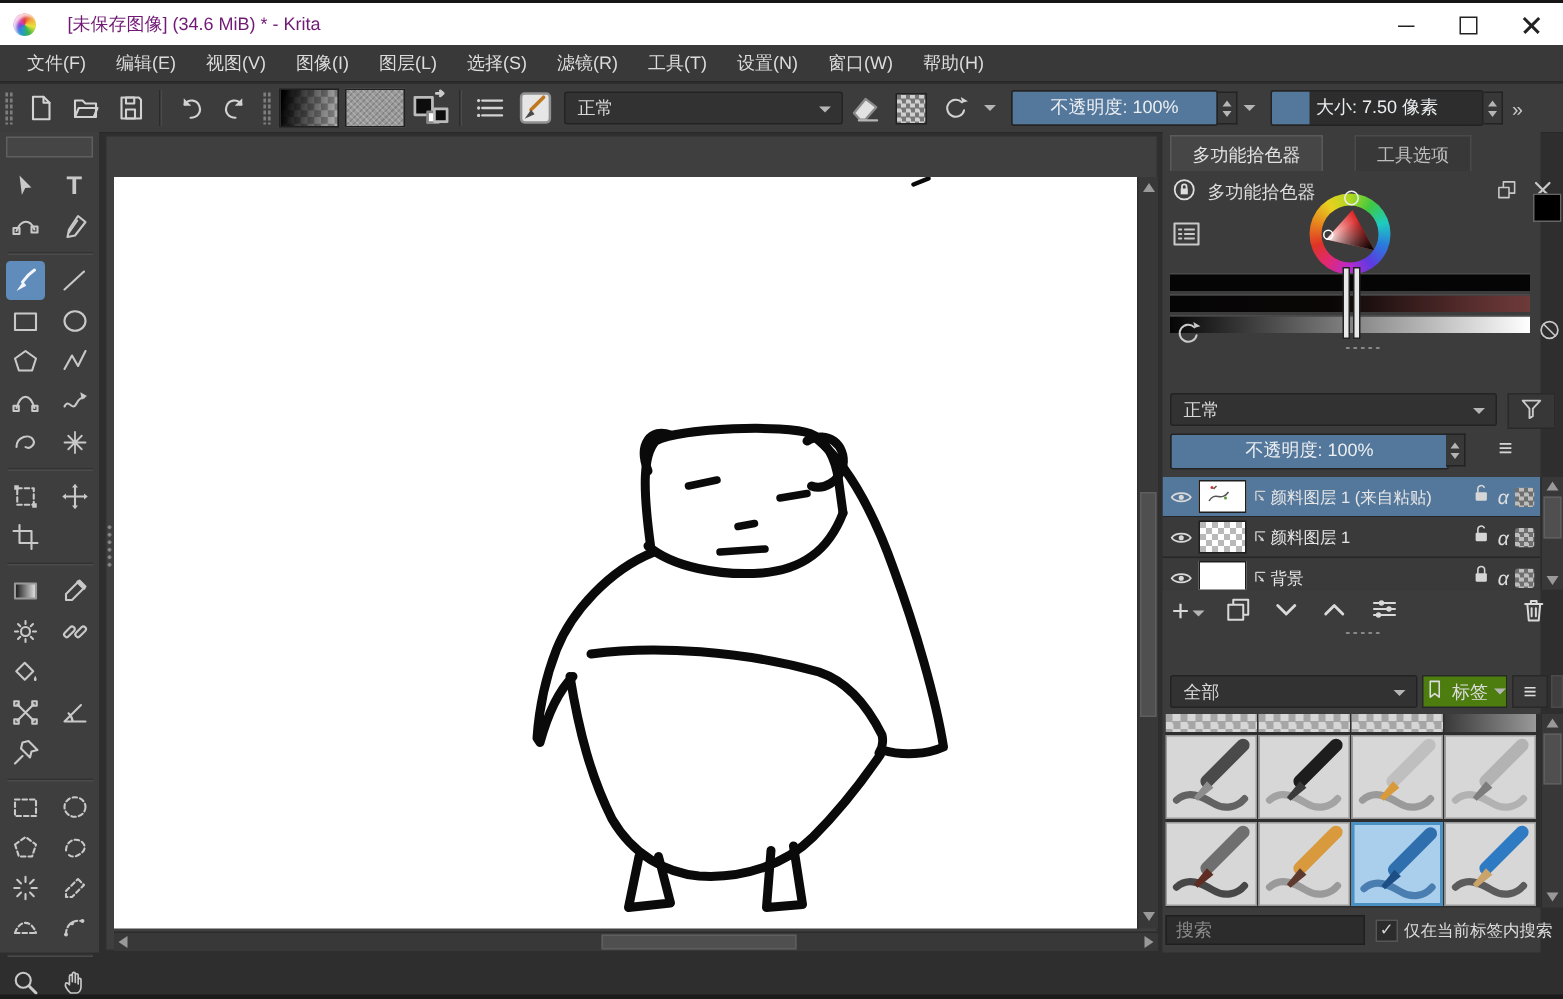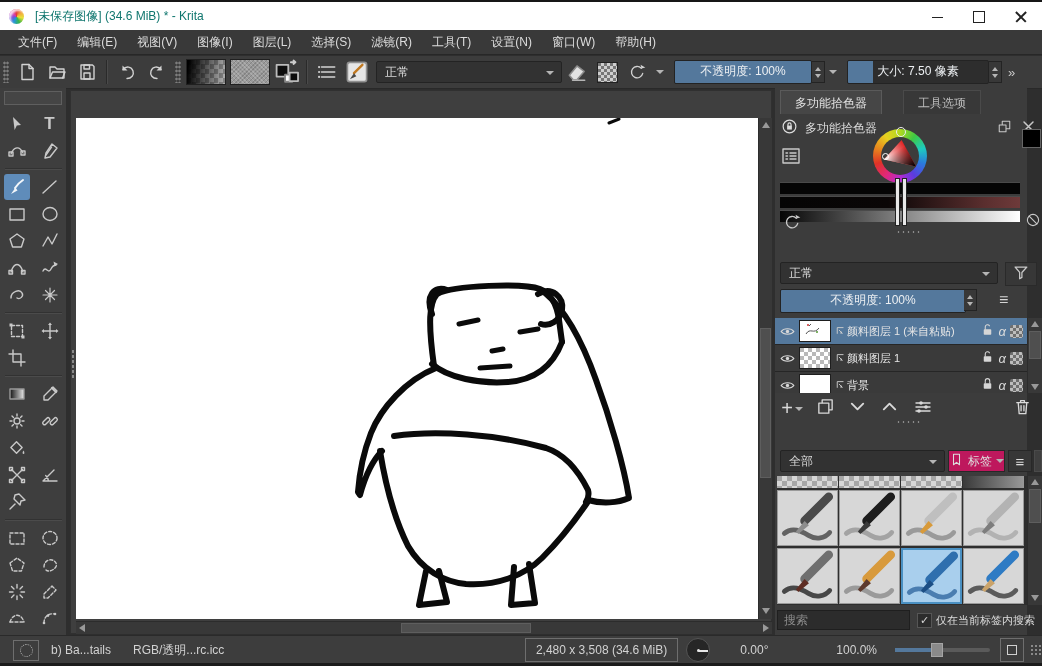--- a/index.html
+++ b/index.html
@@ -6,21 +6,21 @@
     font-family:"Liberation Sans","DejaVu Sans",sans-serif;-webkit-font-smoothing:antialiased;}
   .abs{position:absolute;}
   #app{position:relative;width:1042px;height:666px;background:#2e2e2e;}
 
   
   #titlebar{left:0;top:0;width:1042px;height:28px;background:#ffffff;border-top:2px solid #161616;
     display:flex;align-items:center;}
   #titlebar .logo{width:15px;height:15px;border-radius:50%;margin-left:9px;
     background:conic-gradient(#e23a3a,#f2a53a,#e8e23a,#39b54a,#2196d8,#7a4fd8,#d83ab0,#e23a3a);
     box-shadow:inset 2px 2px 2px rgba(255,255,255,.8);}
-  #titlebar .ttl{margin-left:11px;font-size:12px;color:#0f766e;}
+  #titlebar .ttl{margin-left:21px;font-size:12px;color:#701a75;}
   .wbtn{width:42px;height:26px;display:flex;align-items:center;justify-content:center;}
   .wbtns{position:absolute;right:0;top:2px;display:flex;}
   .glyph-min{width:11px;height:0;border-top:1.5px solid #222;}
   .glyph-max{width:10px;height:10px;border:1.5px solid #222;}
   .glyph-x{position:relative;width:12px;height:12px;}
   .glyph-x::before,.glyph-x::after{content:"";position:absolute;left:-1px;top:5px;width:14px;height:1.5px;background:#222;}
   .glyph-x::before{transform:rotate(45deg);} .glyph-x::after{transform:rotate(-45deg);}
 
   
   #menubar{left:0;top:30px;width:1042px;height:25px;background:#393939;border-bottom:1px solid #272727;
@@ -148,21 +148,21 @@
   .alpha-g{font-size:13px;color:#dedede;font-style:italic;}
   .mini-checker{width:13px;height:13px;background:repeating-conic-gradient(#bdbdbd 0% 25%,#6f6f6f 0% 50%);background-size:6px 6px;border-radius:2px;}
   #layer-scroll{position:absolute;left:252px;top:82px;width:15px;height:75px;background:#383838;border-left:1px solid #2c2c2c;box-sizing:border-box;}
   #layer-buttons{position:absolute;left:0;top:160px;width:267px;height:25px;display:flex;align-items:center;color:#d9d9d9;}
   #layer-buttons .lb{display:flex;align-items:center;justify-content:center;}
 
   
   #dock-brush{top:339px;height:208px;}
   #dock-brush .dheader{padding:2px 6px;}
   #brush-filter-dd{position:absolute;left:5px;top:23px;width:165px;}
-  #brush-tag-btn{position:absolute;left:173px;top:23px;width:57px;height:22px;border:1px solid #282828;background:#be185d;
+  #brush-tag-btn{position:absolute;left:173px;top:23px;width:57px;height:22px;border:1px solid #282828;background:#4d7c0f;
     display:flex;align-items:center;justify-content:space-between;gap:4px;color:#dddddd;font-size:12px;box-sizing:border-box;}
   #brush-menu-btn{position:absolute;left:233px;top:23px;width:24px;height:22px;border:1px solid #282828;background:#373737;
     display:flex;align-items:center;justify-content:center;color:#dcdcdc;font-size:15px;box-sizing:border-box;}
   #brush-view-btn{position:absolute;left:259px;top:23px;width:8px;height:22px;border:1px solid #4a4a4a;background:#3f3f3f;box-sizing:border-box;}
   #brush-grid{position:absolute;left:2px;top:49px;width:250px;height:129px;overflow:hidden;background:#2e2e2e;}
   .bcell-top{position:absolute;top:0;height:12px;width:61px;
     background:repeating-conic-gradient(#d6d6d6 0% 25%,#a6a6a6 0% 50%);background-size:10px 10px;}
   .bcell{position:absolute;width:61px;height:56px;background:#d7d7d7;box-sizing:border-box;border:1px solid #9a9a9a;}
   .bcell.selected{background:#a9cfed;border:2px solid #4a90c2;}
   #brush-scroll{position:absolute;left:252px;top:49px;width:15px;height:129px;background:#383838;border-left:1px solid #2c2c2c;box-sizing:border-box;}
@@ -864,34 +864,14 @@
         <div class="arr up" style="left:3px;top:3px;"></div>
         <div class="sb-thumb" style="left:1px;top:13px;width:12px;height:34px;"></div>
         <div class="arr down" style="left:3px;top:119px;"></div>
       </div>
       <input id="brush-search" placeholder="搜索" style="">
       <div id="brush-checkbox">✓</div>
       <div id="brush-checkbox-label">仅在当前标签内搜索</div>
     </div>
   </div>
 
-  <div id="statusbar" class="abs">
-    <div id="status-selicon">
-        <div class="dc"></div>
-      </div>
-    <div style="margin-left:12px;">b) Ba...tails</div>
-    <div style="margin-left:22px;">RGB/透明...rc.icc</div>
-    <div style="flex:1;"></div>
-    <div id="status-dims">2,480 x 3,508 (34.6 MiB)</div>
-    <div id="status-dial" style="margin-left:8px;"></div>
-    <div style="margin-left:30px;width:50px;">0.00°</div>
-    <div style="margin-left:46px;">100.0%</div>
-    <div id="zoom-slider" style="margin-left:18px;">
-      <div class="zfill"></div>
-      <div class="zhandle"></div>
-    </div>
-    <div id="status-iconbtn" style="margin-left:10px;">
-        <div class="sq"></div>
-      </div>
-    <div id="resize-grip"></div>
-  </div>
   <div id="bottom-strip" class="abs"></div>
 </div>
 
 </body></html>

